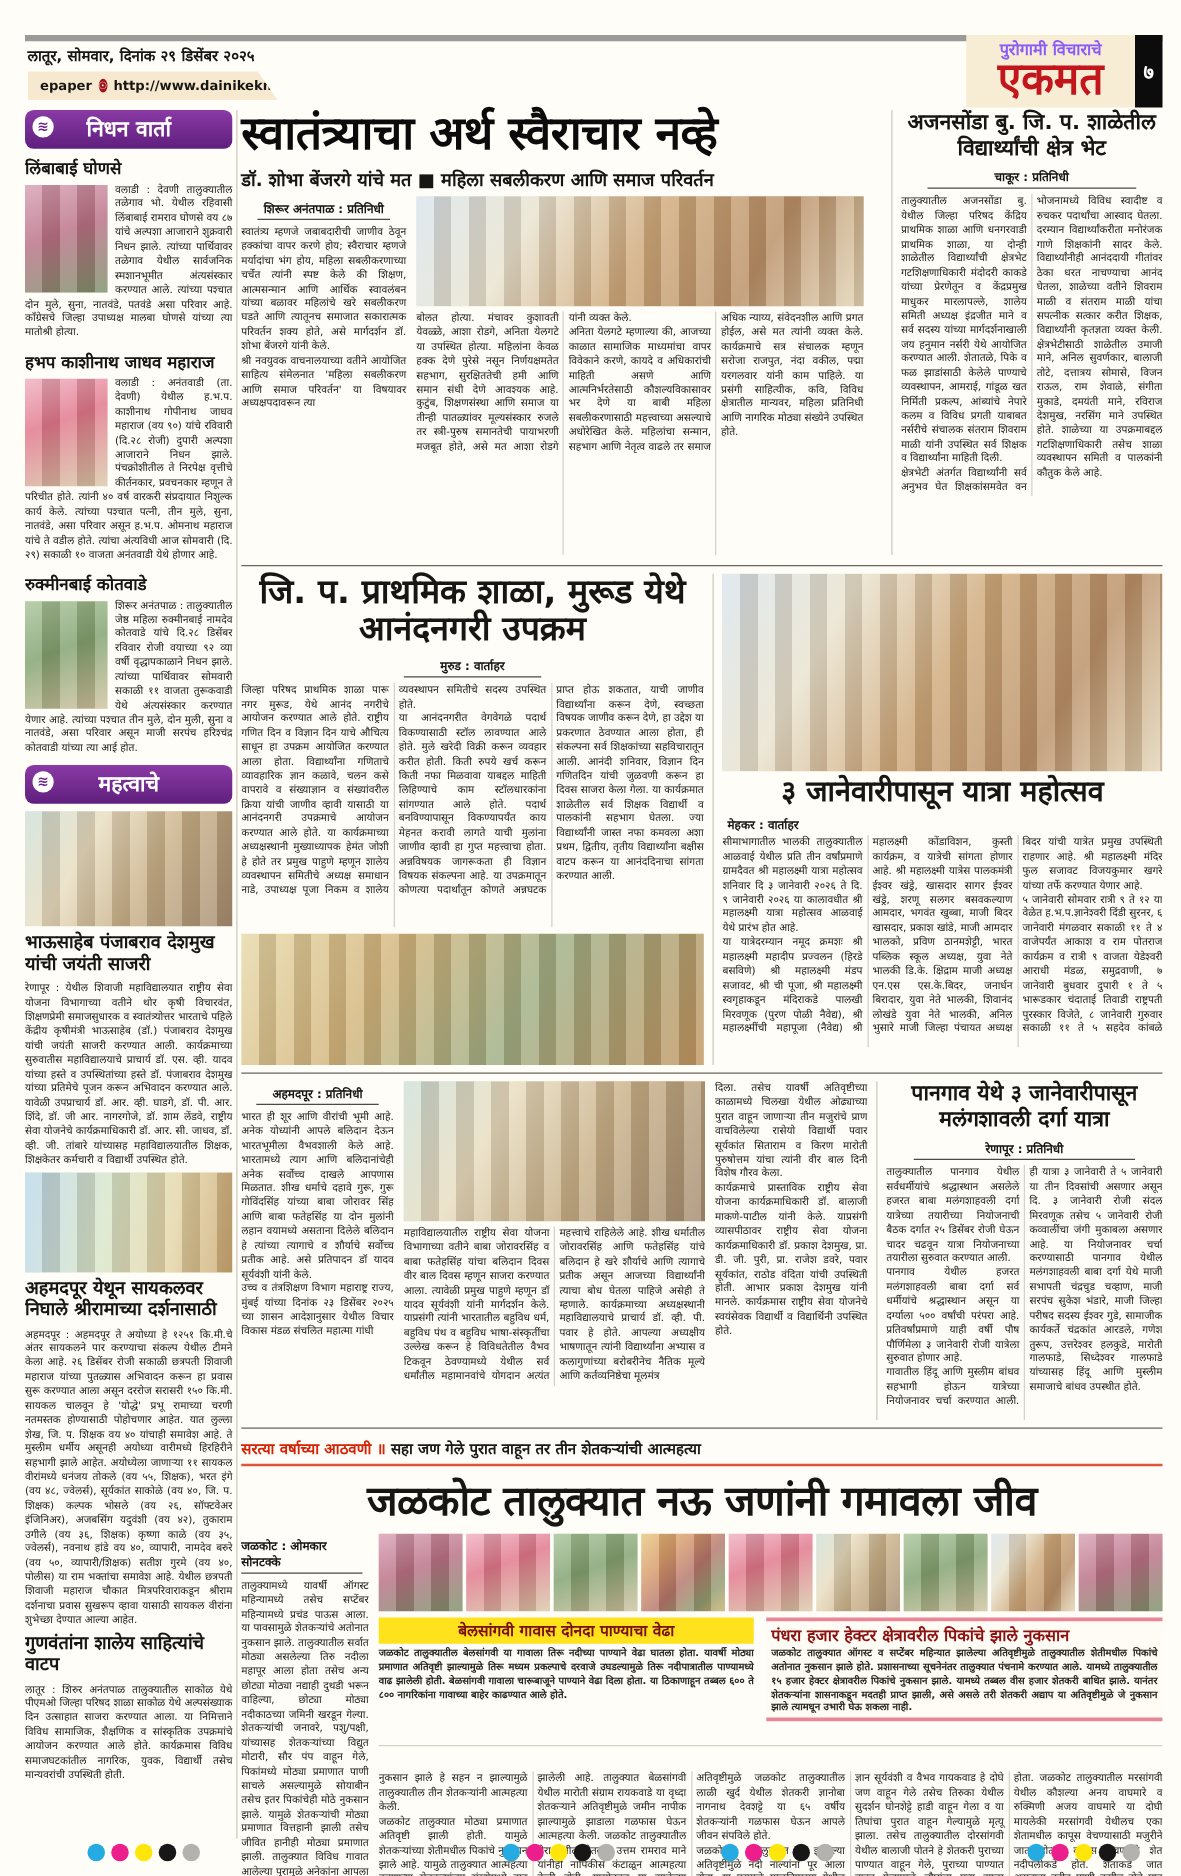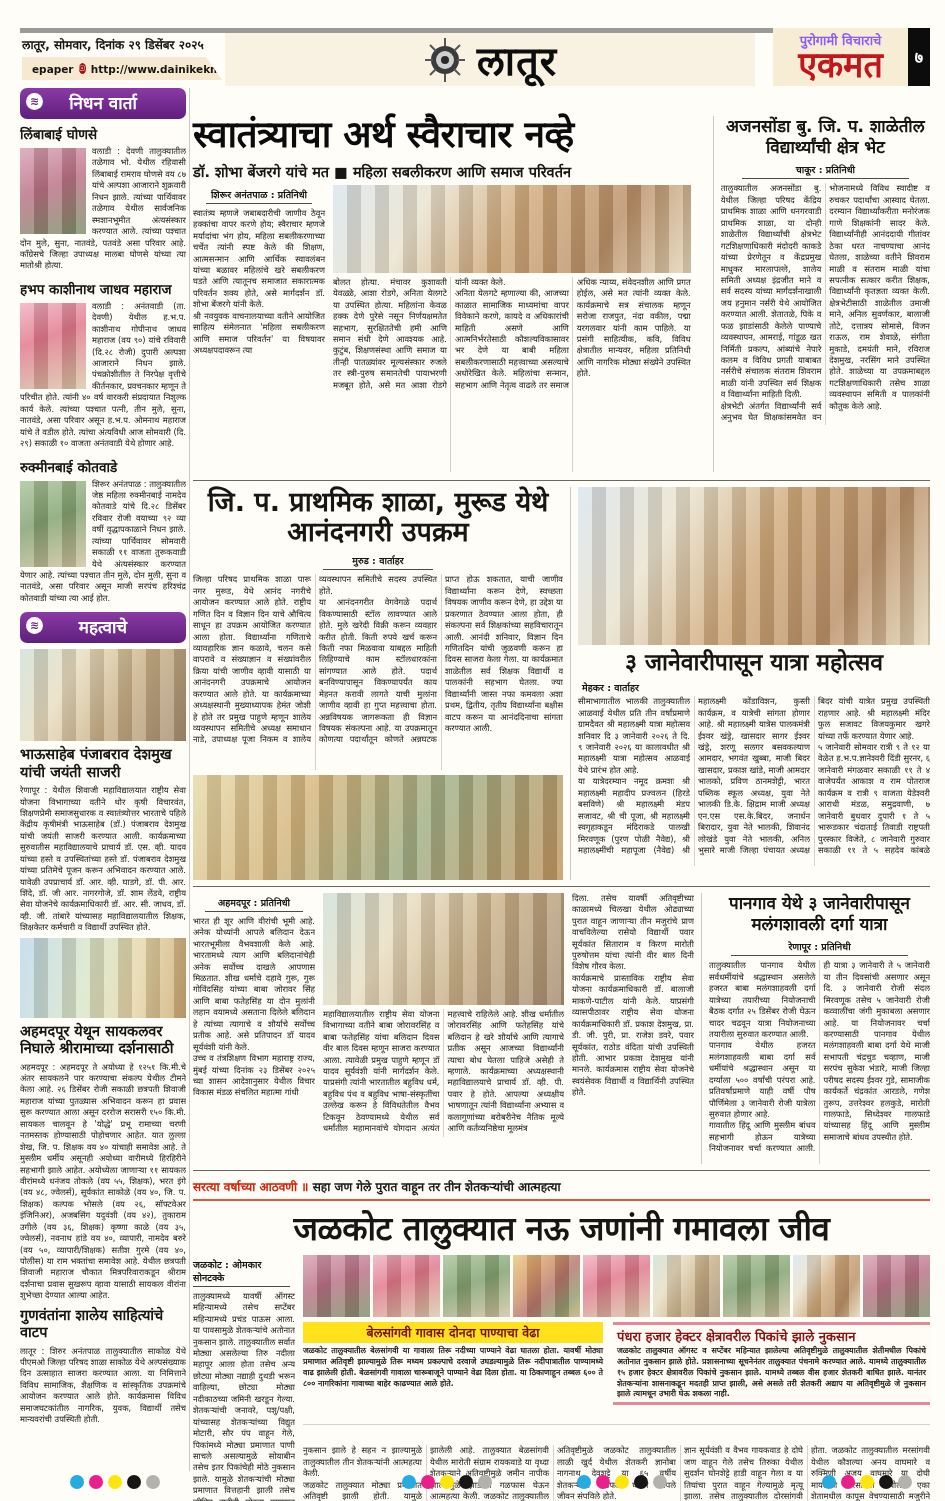--- a/index.html
+++ b/index.html
@@ -54,21 +54,21 @@
   .obit { margin-bottom:8px; }
   .obit-title { font-size:13.5px; font-weight:bold; margin:2px 0 3px; }
   .obit .photo { float:left; width:66px; height:86px; margin:2px 6px 2px 0; }
   .side-art-title { font-size:14.5px; font-weight:bold; line-height:1.2; margin:5px 0 4px; }
   .side-photo { width:100%; height:92px; margin-top:4px; }
 
   
   .vdivider { position:absolute; left:189px; top:88px; bottom:30px; width:1px; background:#cfc9bd; }
   .main { position:absolute; left:193px; top:88px; width:737px; }
 
-  .lead { display:flex; gap:16px;margin-top:28px; }
+  .lead { display:flex; gap:16px; }
   .lead-left { width:515px; padding-right:6px; }
   .lead-head { font-size:37px; font-weight:bold; line-height:1.05; color:#0b0b0b; letter-spacing:-0.5px; }
   .lead-sub { font-size:14.5px; font-weight:bold; margin:6px 0 4px; }
   .lead-body-row { display:flex; gap:8px; }
   .lead-col1 { width:132px; }
   .lead-rest { flex:1; }
   .lead-photo { width:100%; height:88px; margin-bottom:4px; }
 
   .ajansonda { width:222px; border-left:1px solid #cfc9bd; padding-left:7px; }
   .art-head-sm { font-size:17px; font-weight:bold; text-align:center; line-height:1.22; margin-bottom:3px; }
@@ -124,38 +124,20 @@
 <div class="page">
 
   <div class="topbar"></div>
   <div class="masthead">
     <div class="dateline">लातूर, सोमवार, दिनांक २९ डिसेंबर २०२५</div>
     <div class="epaper-pill">
       <span>epaper</span>
       <span class="globe">☉</span>
       <span>http://www.dainikekmat.com</span>
     </div>
-    <div class="center-band">
-      <svg width="44" height="46" viewBox="0 0 44 46">
-        <circle cx="22" cy="23" r="14" fill="#3b3b3b"></circle>
-        <circle cx="22" cy="23" r="9" fill="#cfcfcf"></circle>
-        <circle cx="22" cy="23" r="4" fill="#2a2a2a"></circle>
-        <g stroke="#555" stroke-width="2">
-          <line x1="22" y1="1" x2="22" y2="9"></line>
-            <line x1="22" y1="37" x2="22" y2="45"></line>
-          <line x1="2" y1="23" x2="10" y2="23"></line>
-            <line x1="34" y1="23" x2="42" y2="23"></line>
-          <line x1="7" y1="8" x2="13" y2="14"></line>
-            <line x1="31" y1="32" x2="37" y2="38"></line>
-          <line x1="37" y1="8" x2="31" y2="14"></line>
-            <line x1="13" y1="32" x2="7" y2="38"></line>
-        </g>
-      </svg>
-      <span class="city-title">लातूर</span>
-    </div>
     <div class="brand-box">
       <span class="brand-tag">पुरोगामी विचाराचे</span>
       <span class="brand-name">एकमत</span>
     </div>
     <div class="pageno-box">७</div>
   </div>
 
   <div class="sidebar">
     <div class="sec-head">
       <span class="chev">≋</span>

